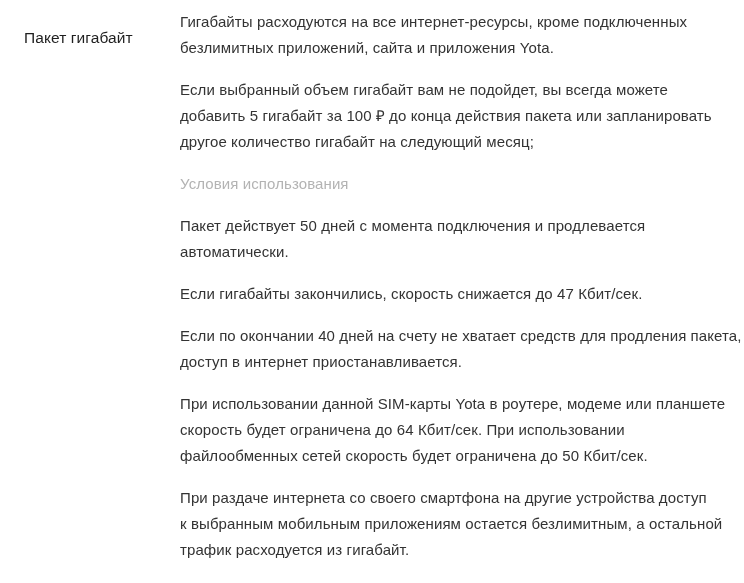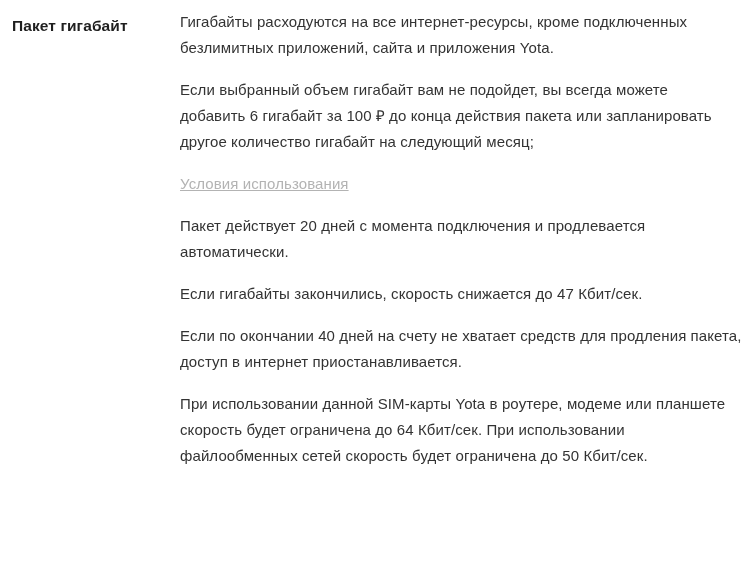--- a/index.html
+++ b/index.html
@@ -24,60 +24,62 @@
     display: flex;
     align-items: flex-start;
     padding: 9px 0 0 8px;
     width: 744px;
   }
   .label-col {
     width: 172px;
     flex-shrink: 0;
   }
   .label-col h2 {
-    margin: 4px;
+    margin: 16px;
     font-size: 15.5px;
-    font-weight: 700;
+    font-weight: 400;
     line-height: 26px;
     color: var(--title);
     letter-spacing: 0.1px;
   }
   .content-col {
     width: 562px;
   }
   .content-col p {
     margin: 0 0 16px 0;
     font-size: 15px;
     line-height: 26px;
     color: var(--text);
     white-space: pre-line;
     letter-spacing: 0.1px;
   }
   .content-col p.muted {
     color: var(--muted);
     margin-top: 13px;
-    text-decoration: underline;
   }
 </style>
 </head>
 <body>
 
 <div class="section">
   <div class="label-col">
     <h2>Пакет гигабайт</h2>
   </div>
   <div class="content-col" id="content-col">
       <p class="body">Гигабайты расходуются на все интернет-ресурсы, кроме подключенных
 безлимитных приложений, сайта и приложения Yota.</p>
       <p class="body">Если выбранный объем гигабайт вам не подойдет, вы всегда можете
-добавить 6 гигабайт за 100 ₽ до конца действия пакета или запланировать
+добавить 5 гигабайт за 100 ₽ до конца действия пакета или запланировать
 другое количество гигабайт на следующий месяц;</p>
       <p class="muted">Условия использования</p>
-      <p class="body">Пакет действует 20 дней с момента подключения и продлевается
+      <p class="body">Пакет действует 50 дней с момента подключения и продлевается
 автоматически.</p>
       <p class="body">Если гигабайты закончились, скорость снижается до 47 Кбит/сек.</p>
       <p class="body">Если по окончании 40 дней на счету не хватает средств для продления пакета,
 доступ в интернет приостанавливается.</p>
       <p class="body">При использовании данной SIM-карты Yota в роутере, модеме или планшете
 скорость будет ограничена до 64 Кбит/сек. При использовании
 файлообменных сетей скорость будет ограничена до 50 Кбит/сек.</p>
+      <p class="body">При раздаче интернета со своего смартфона на другие устройства доступ
+к выбранным мобильным приложениям остается безлимитным, а остальной
+трафик расходуется из гигабайт.</p>
     </div>
 </div>
 
 </body></html>

